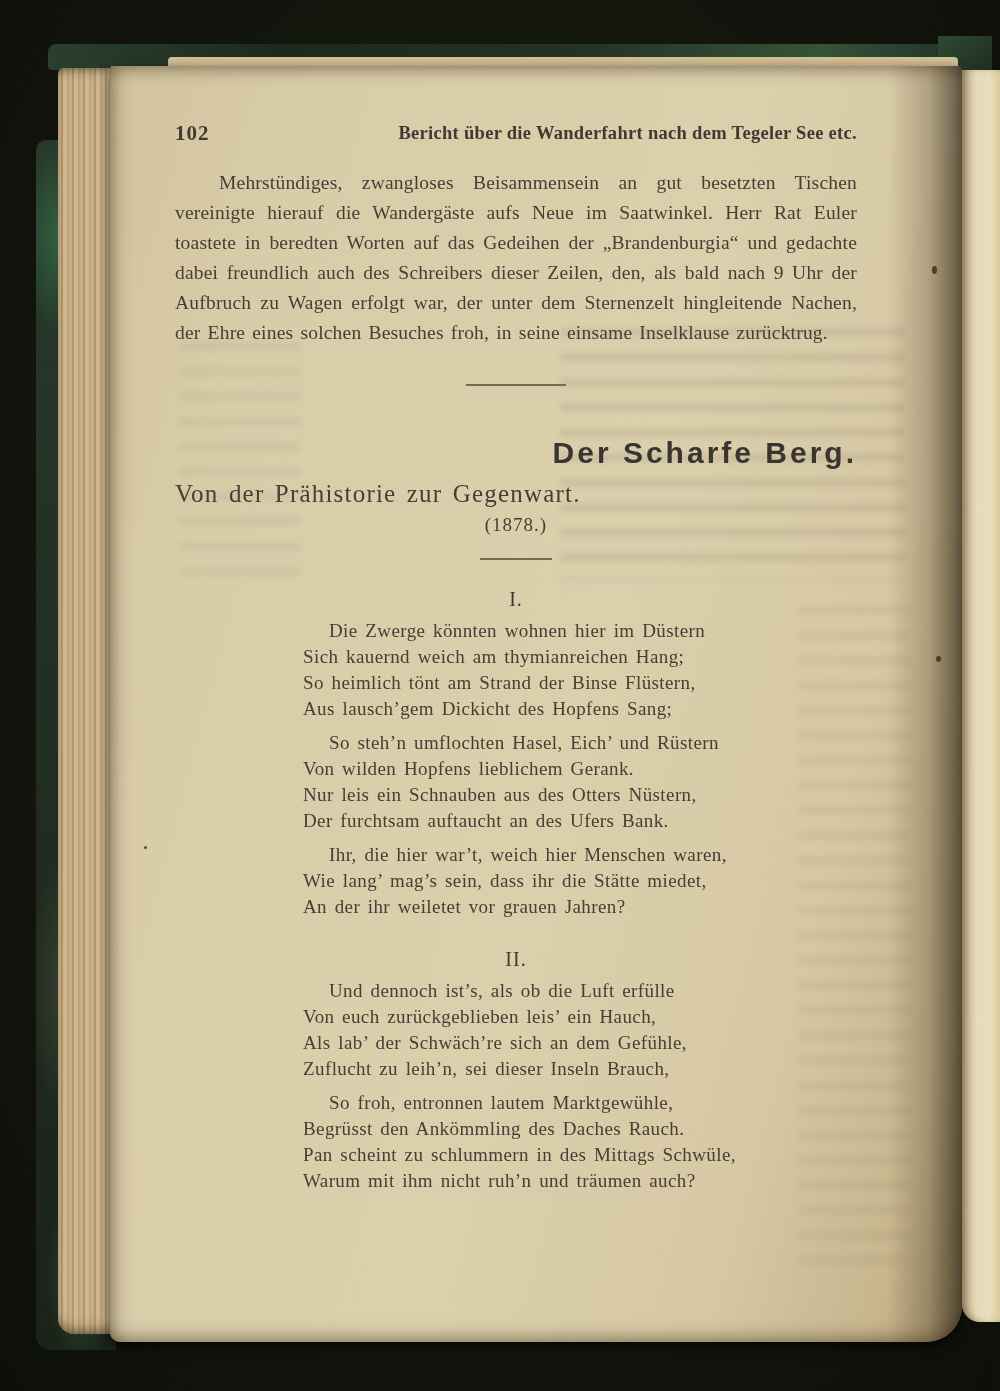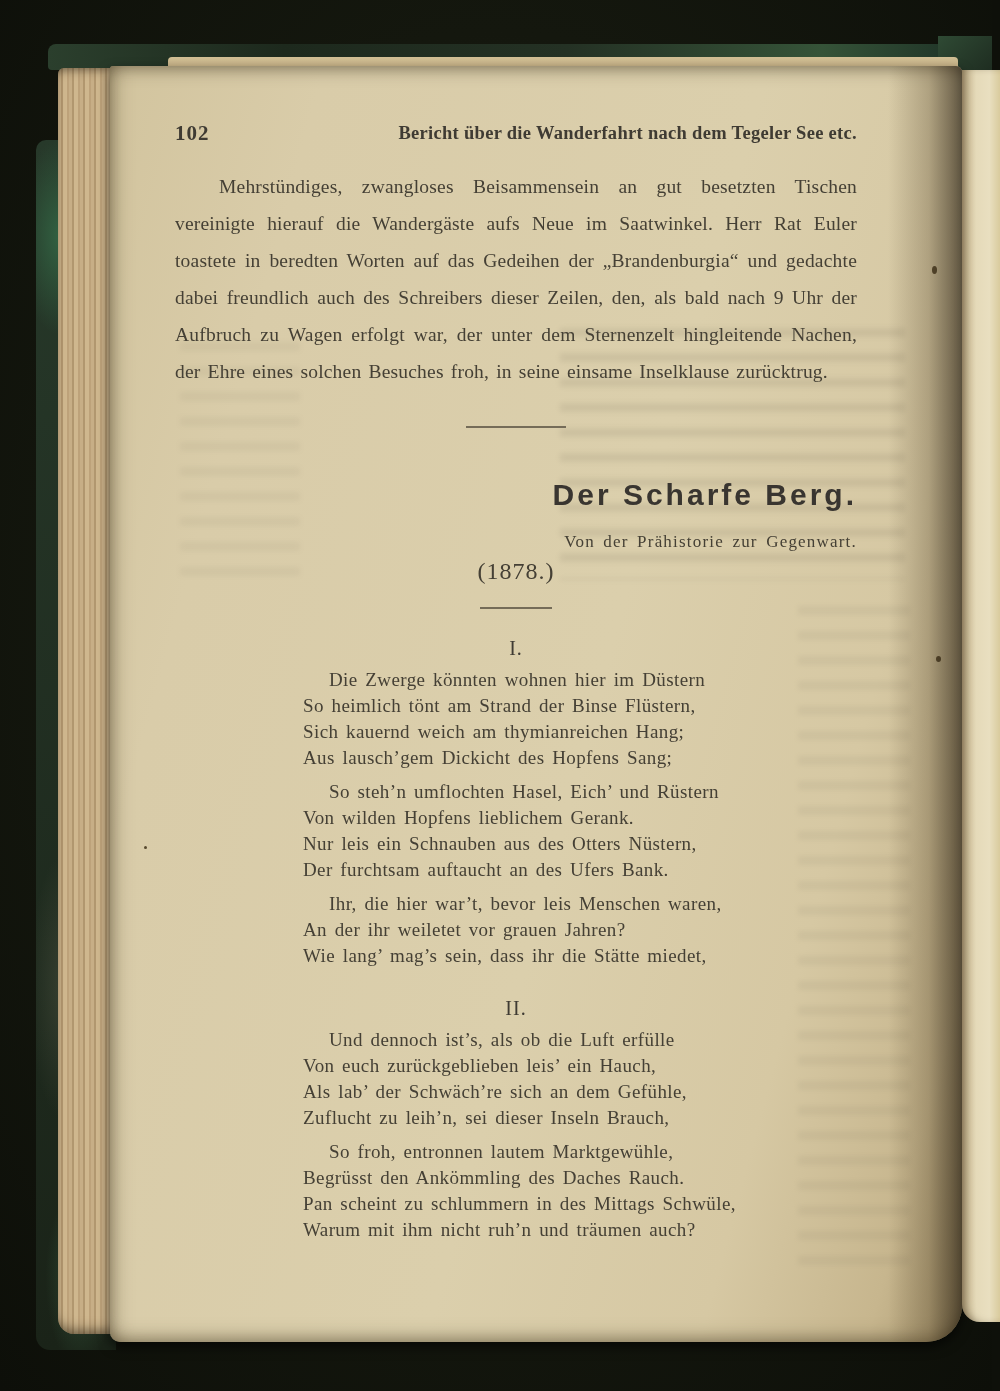--- a/index.html
+++ b/index.html
@@ -56,29 +56,29 @@
   .speck1{left:822px;top:200px;width:5px;height:8px;}
   .speck2{left:826px;top:590px;width:5px;height:6px;}
   .speck3{left:34px;top:780px;width:3px;height:3px;}
 
   
   .content{position:absolute;left:65px;top:57px;width:682px;color:#454035;
     font-family:"Liberation Serif", serif;}
   .header-row{position:relative;height:26px;}
   .page-num{position:absolute;left:0;top:-2px;font-size:21px;font-weight:bold;letter-spacing:1px;color:#3f3b33;}
   .running-head{text-align:right;font-size:18.5px;font-weight:bold;letter-spacing:.3px;color:#3f3b33;}
-  .intro{margin:19px 0 0 0;font-size:19.5px;line-height:37px;text-align:justify;
+  .intro{margin:19px 0 0 0;font-size:19.5px;line-height:30px;text-align:justify;
     text-indent:44px;letter-spacing:.2px;word-spacing:2px;}
   .rule{height:2px;background:#756c58;}
   .rule1{width:100px;margin:36px auto 0;}
   .rule2{width:72px;margin:22px auto 0;}
   .title{margin-top:50px;text-align:right;font-family:"Liberation Sans", sans-serif;
     font-weight:bold;font-size:30px;letter-spacing:3px;color:#393530;}
-  .subtitle{margin-top:20px;text-align:right;font-size:17px;letter-spacing:1.2px;word-spacing:3px;}
-  .year{margin-top:6px;text-align:center;font-size:24px;letter-spacing:1px;}
+  .subtitle{margin-top:10px;text-align:left;font-size:25px;letter-spacing:1.2px;word-spacing:3px;}
+  .year{margin-top:6px;text-align:center;font-size:19px;letter-spacing:1px;}
   .section-numeral{margin-top:28px;text-align:center;font-size:20px;letter-spacing:1px;color:#3f3b33;}
   .poem{margin-top:7px;padding-left:128px;font-size:19px;line-height:26px;
     letter-spacing:.4px;word-spacing:2.5px;}
   .stanza{margin:0 0 8px 0;}
   .stanza .line:first-child{text-indent:26px;}
 </style>
 </head>
 <body>
 
 <div id="scene">
@@ -110,34 +110,34 @@
       <div class="subtitle">Von der Prähistorie zur Gegenwart.</div>
       <div class="year">(1878.)</div>
 
       <div class="rule rule2"></div>
 
       <div>
           <div class="section-numeral">I.</div>
           <div class="poem">
             <div class="stanza">
               <div class="line">Die Zwerge könnten wohnen hier im Düstern</div>
+              <div class="line">Sich kauernd weich am thymianreichen Hang;</div>
               <div class="line">So heimlich tönt am Strand der Binse Flüstern,</div>
-              <div class="line">Sich kauernd weich am thymianreichen Hang;</div>
               <div class="line">Aus lausch’gem Dickicht des Hopfens Sang;</div>
             </div>
             <div class="stanza">
               <div class="line">So steh’n umflochten Hasel, Eich’ und Rüstern</div>
               <div class="line">Von wilden Hopfens lieblichem Gerank.</div>
               <div class="line">Nur leis ein Schnauben aus des Otters Nüstern,</div>
               <div class="line">Der furchtsam auftaucht an des Ufers Bank.</div>
             </div>
             <div class="stanza">
-              <div class="line">Ihr, die hier war’t, bevor leis Menschen waren,</div>
+              <div class="line">Ihr, die hier war’t, weich hier Menschen waren,</div>
+              <div class="line">Wie lang’ mag’s sein, dass ihr die Stätte miedet,</div>
               <div class="line">An der ihr weiletet vor grauen Jahren?</div>
-              <div class="line">Wie lang’ mag’s sein, dass ihr die Stätte miedet,</div>
             </div>
           </div>
           <div class="section-numeral">II.</div>
           <div class="poem">
             <div class="stanza">
               <div class="line">Und dennoch ist’s, als ob die Luft erfülle</div>
               <div class="line">Von euch zurückgeblieben leis’ ein Hauch,</div>
               <div class="line">Als lab’ der Schwäch’re sich an dem Gefühle,</div>
               <div class="line">Zuflucht zu leih’n, sei dieser Inseln Brauch,</div>
             </div>

